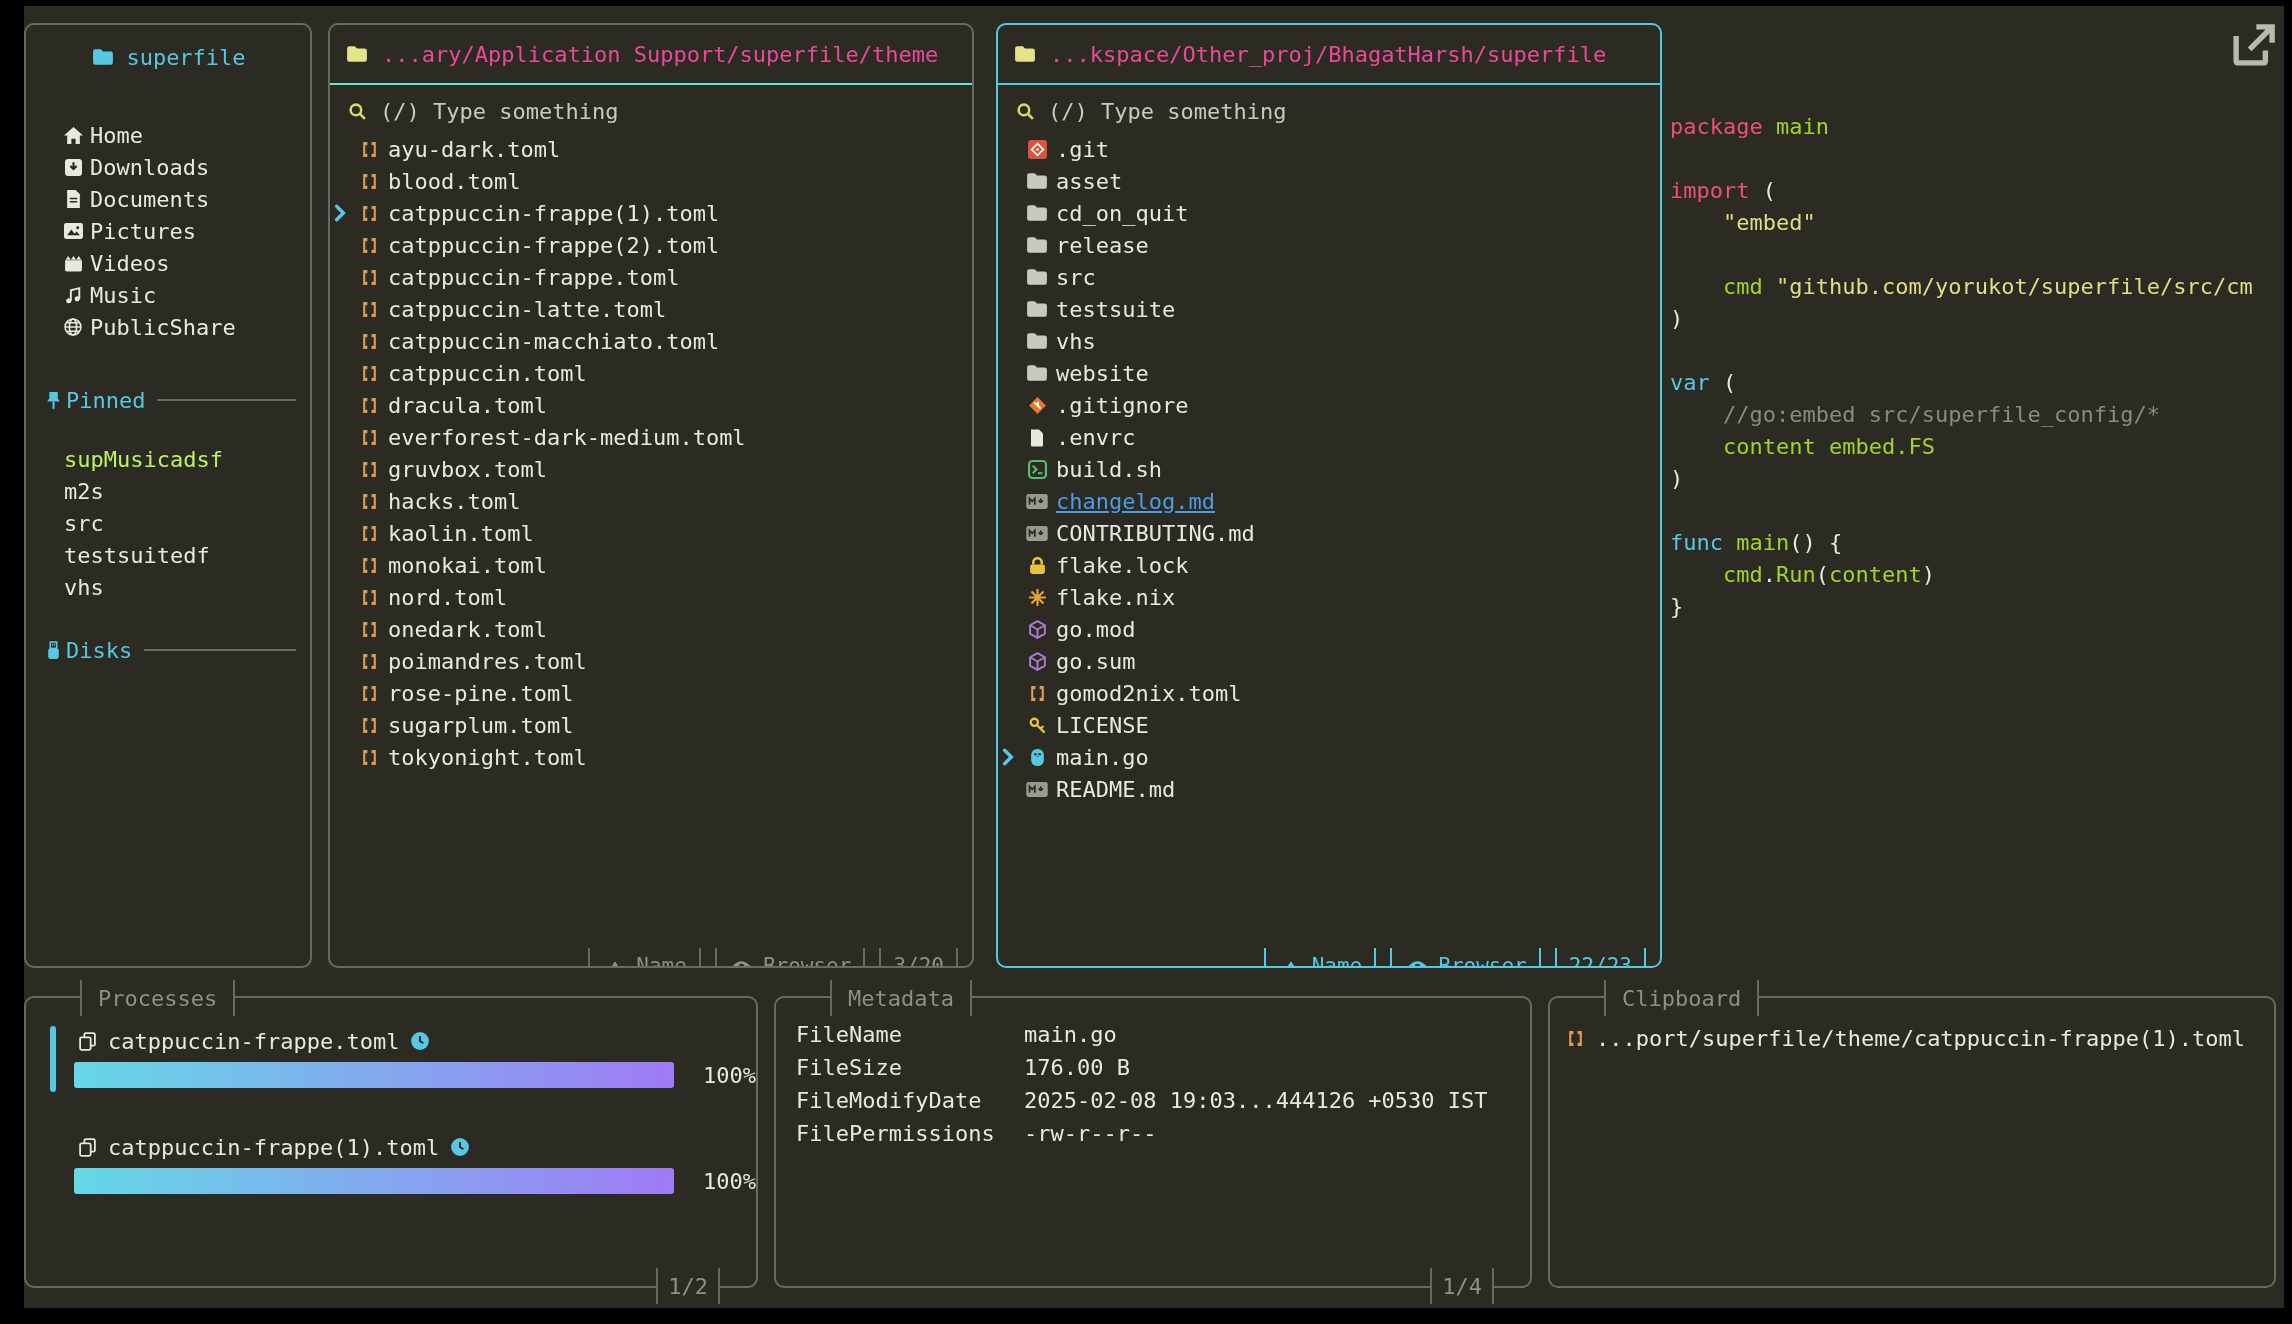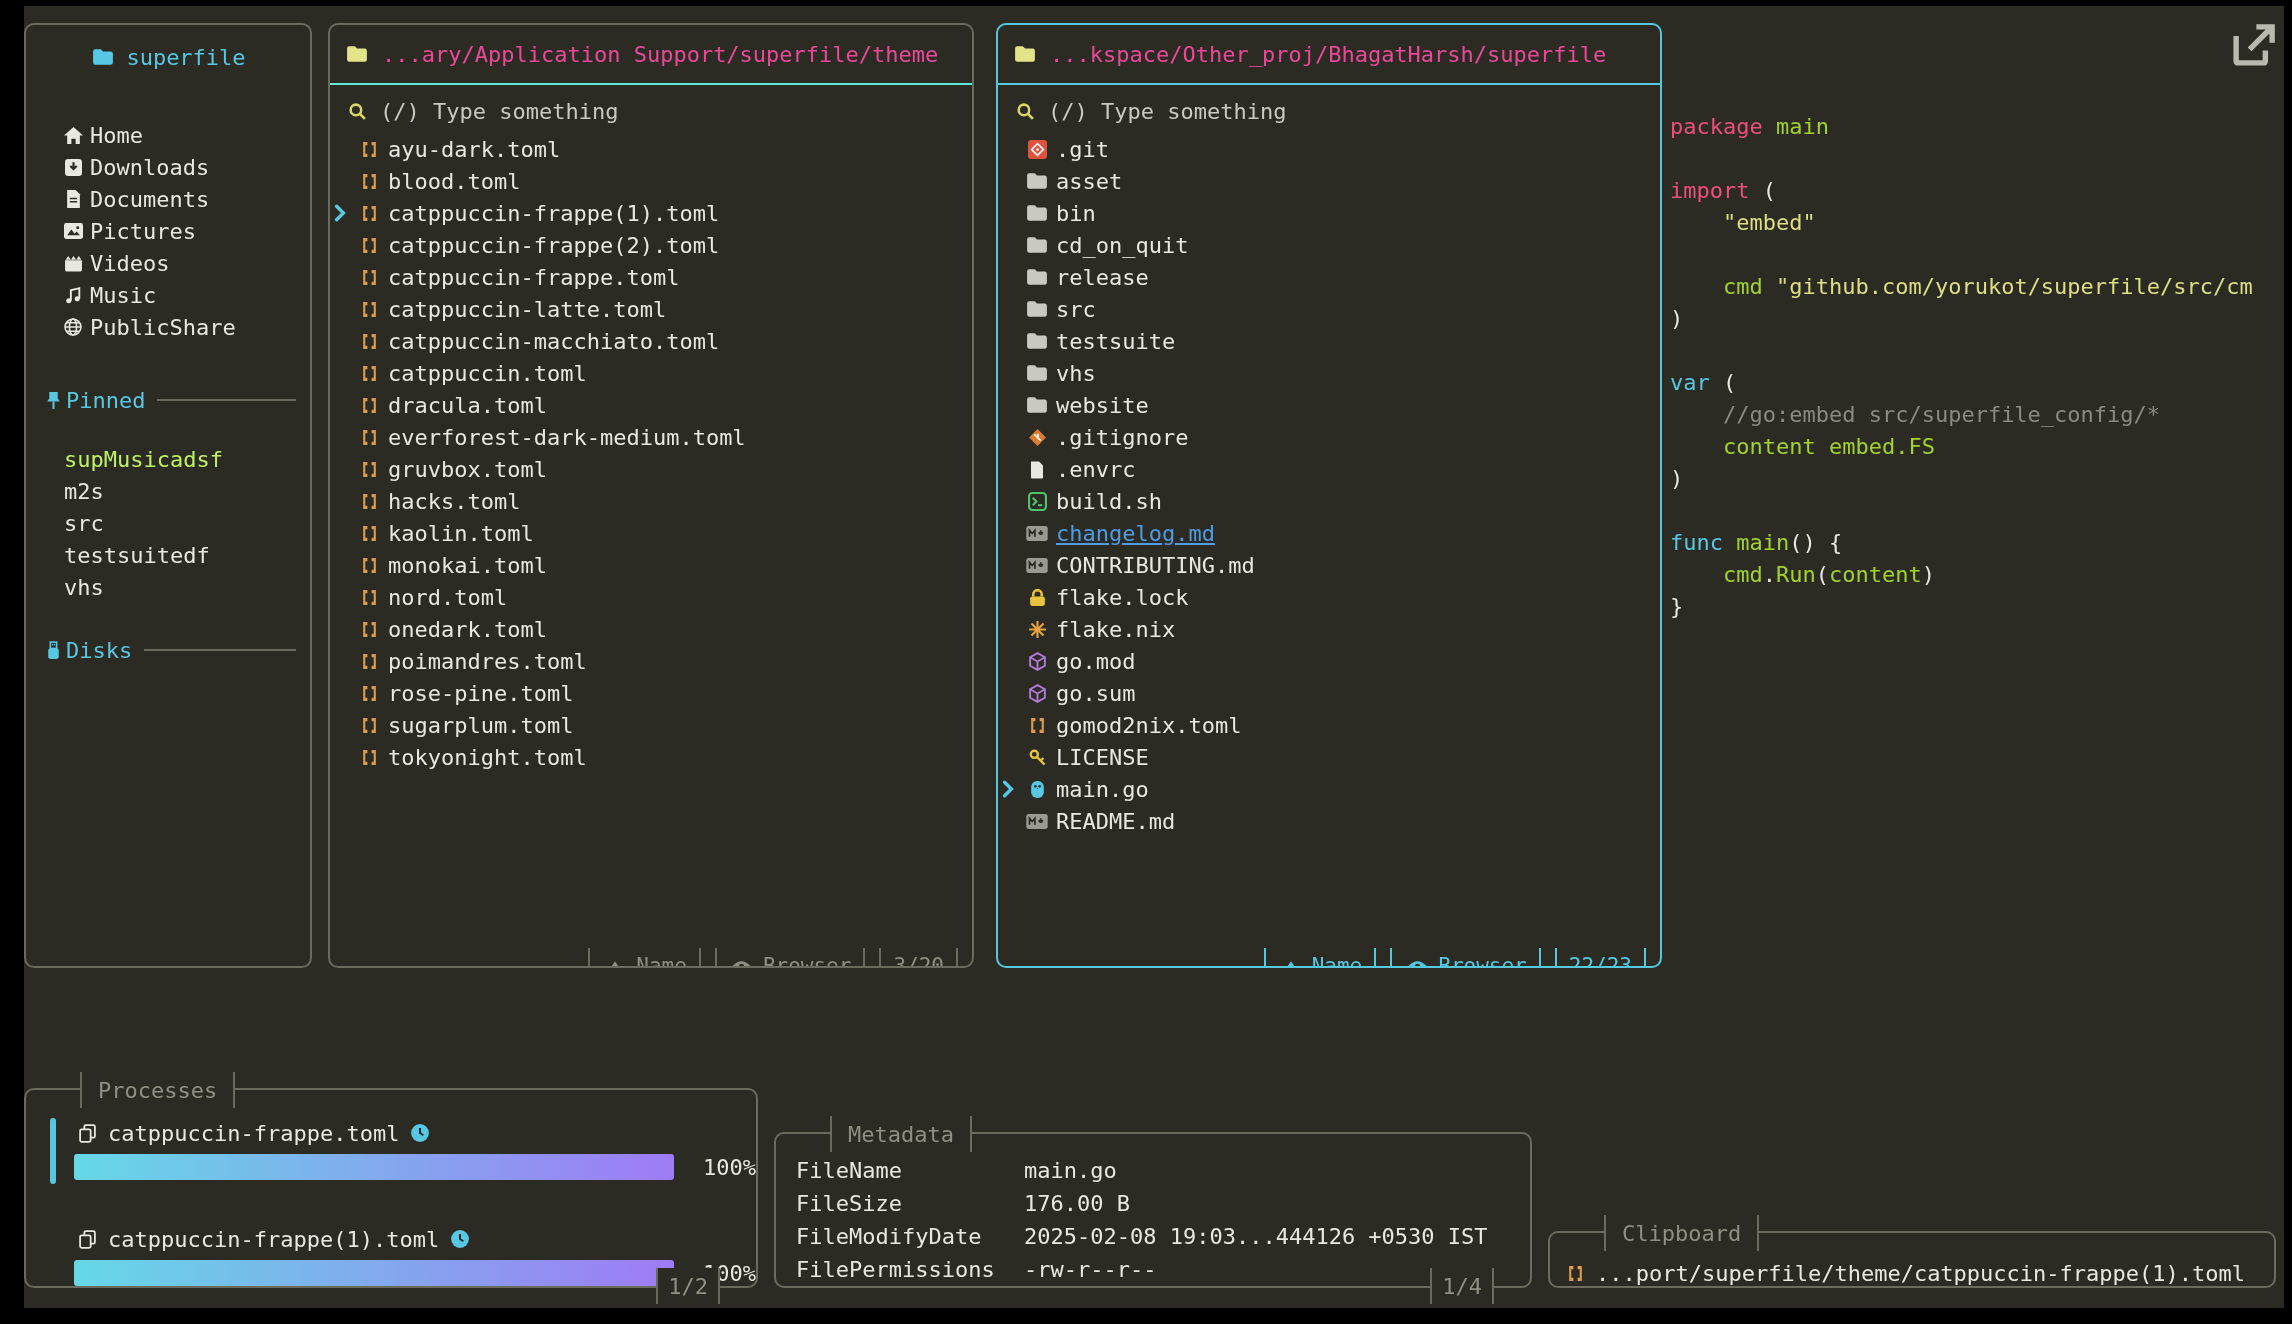--- a/index.html
+++ b/index.html
@@ -1,21 +1,21 @@
 <!DOCTYPE html>
 <html><head>
 <meta charset="utf-8">
 <style>
   * { margin:0; padding:0; box-sizing:border-box; }
   html,body { width:2292px; height:1324px; background:#000; overflow:hidden;
               font-family:"DejaVu Sans Mono", monospace; }
   .terminal { position:absolute; left:24px; top:6px; width:2260px; height:1302px;
               background:#2b2b23; color:#e8e8e0; font-size:22px; }
   .top-row { display:flex; height:962px; padding-top:17px; }
-  .bottom-row { display:flex; gap:16px; height:292px; margin-top:28px;align-items:flex-end; }
+  .bottom-row { display:flex; gap:16px; height:292px; margin-top:28px; }
 
   .panel { border:2px solid #6a6a5d; border-radius:10px; position:relative; overflow:visible; background:#2b2b23; }
   .panel.active { border-color:#55c8e0; }
 
   
   .sidebar { width:288px; margin-right:16px; padding:10px 14px; overflow:hidden; }
   .sb-title { height:44px; display:flex; align-items:center; justify-content:center; gap:10px;
               color:#57c7e3; margin-bottom:40px; }
   .side-row { height:32px; display:flex; align-items:center; gap:4px; padding-left:20px; color:#e8e8e0; }
   .side-row.noicon { padding-left:24px; }
@@ -495,29 +495,20 @@
             <span class="file-name">.git</span>
           </div>
           <div class="file-row">
             <span class="cursor"></span>
             <span class="icon c-folder">
               <svg width="22" height="18" viewBox="0 0 20 16">
                 <path d="M1 3q0-2 2-2h5l2 2h7q2 0 2 2v8q0 2-2 2H3q-2 0-2-2z" fill="currentColor"></path>
               </svg>
             </span>
             <span class="file-name">asset</span>
-          </div>
-          <div class="file-row">
-            <span class="cursor"></span>
-            <span class="icon c-folder">
-              <svg width="22" height="18" viewBox="0 0 20 16">
-                <path d="M1 3q0-2 2-2h5l2 2h7q2 0 2 2v8q0 2-2 2H3q-2 0-2-2z" fill="currentColor"></path>
-              </svg>
-            </span>
-            <span class="file-name">bin</span>
           </div>
           <div class="file-row">
             <span class="cursor"></span>
             <span class="icon c-folder">
               <svg width="22" height="18" viewBox="0 0 20 16">
                 <path d="M1 3q0-2 2-2h5l2 2h7q2 0 2 2v8q0 2-2 2H3q-2 0-2-2z" fill="currentColor"></path>
               </svg>
             </span>
             <span class="file-name">cd_on_quit</span>
           </div>

